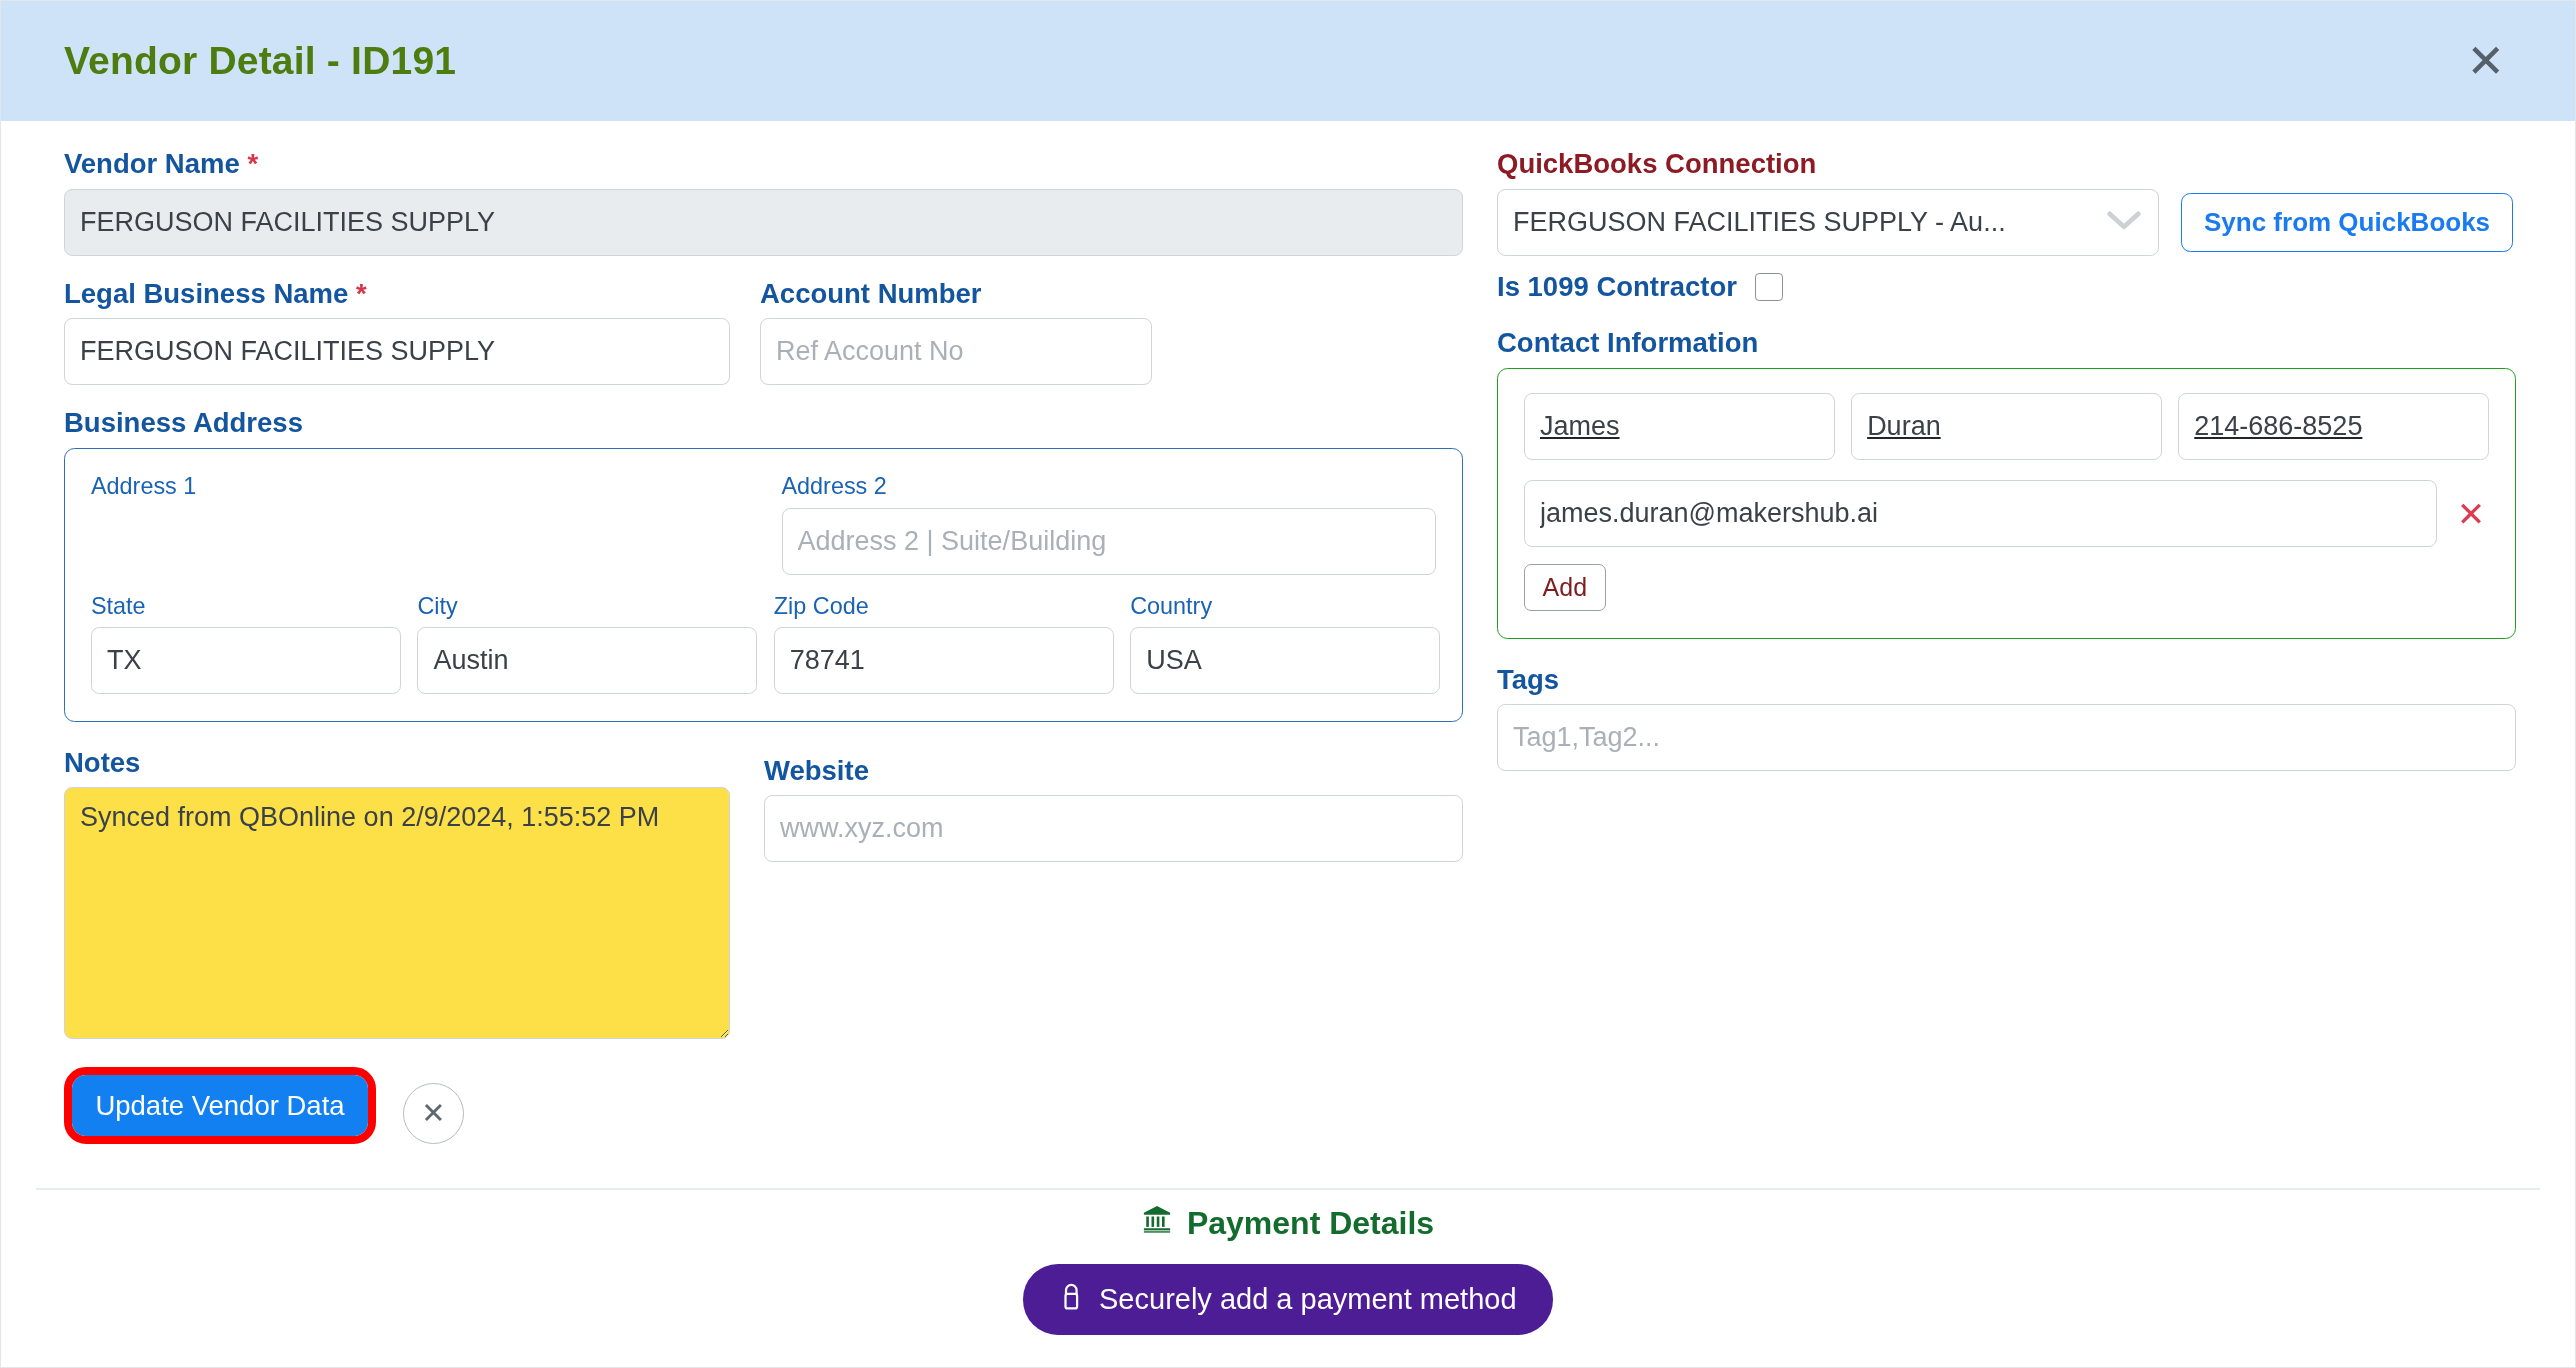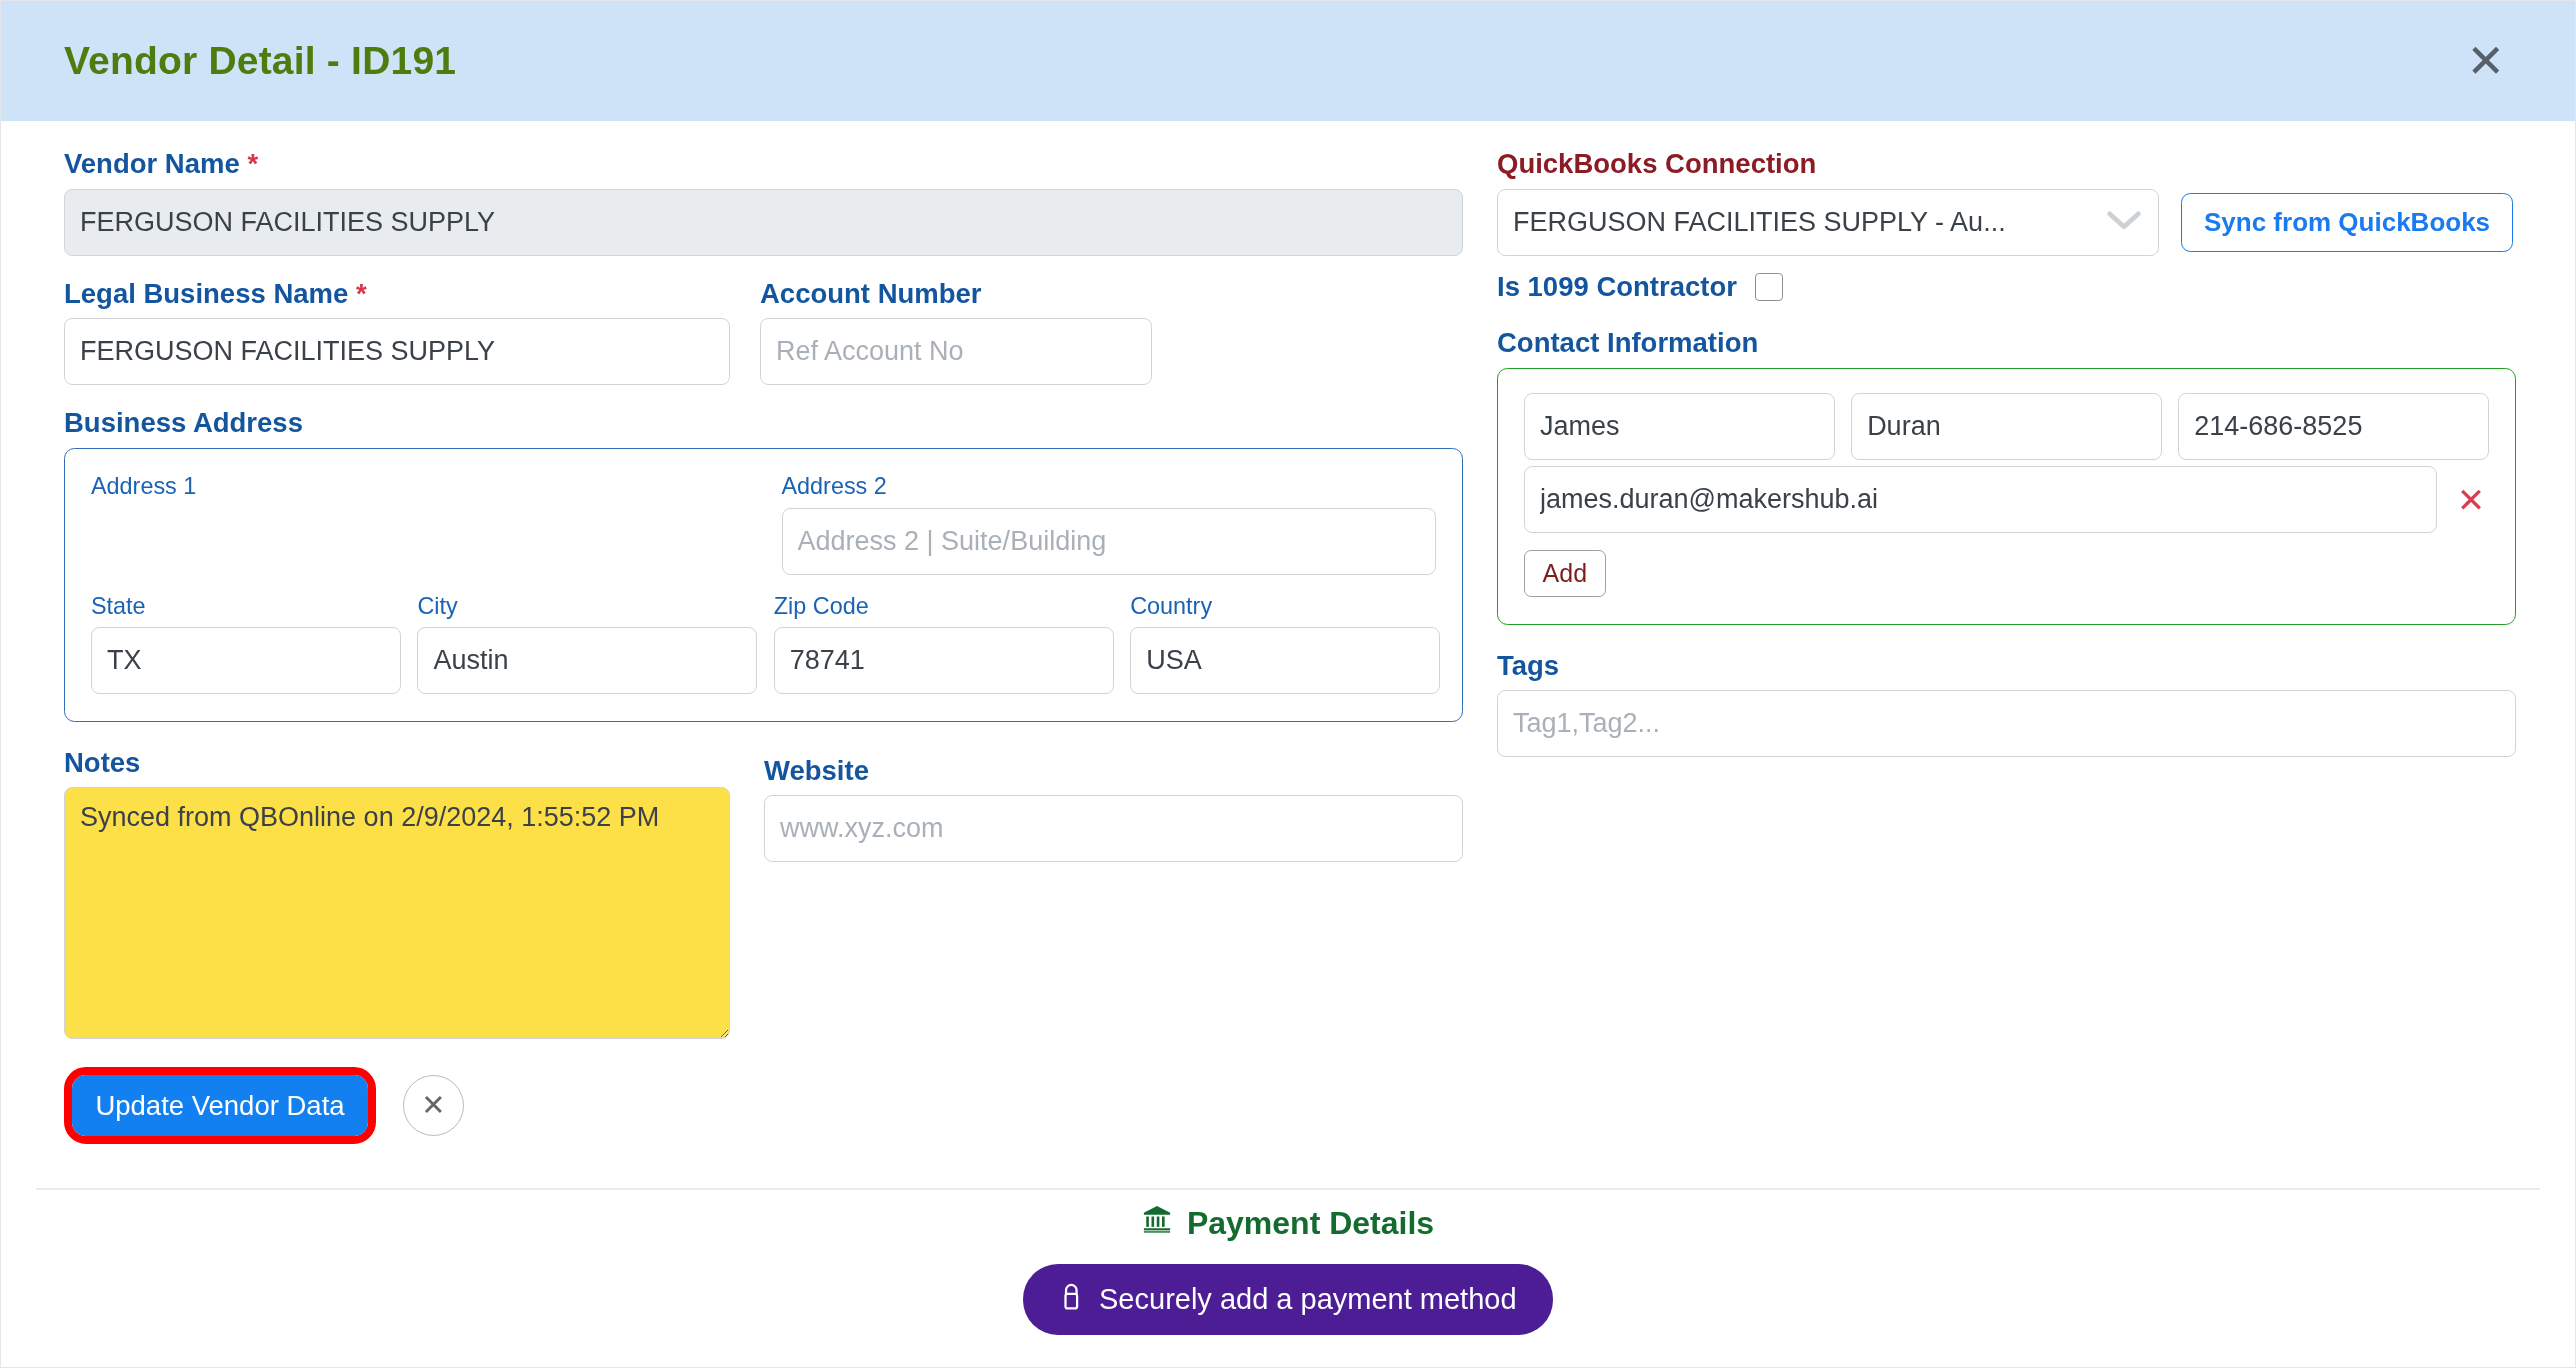--- a/index.html
+++ b/index.html
@@ -144,21 +144,21 @@
 
   
   .panel {
     border: 1.8px solid #2f6fb5;
     border-radius: 10.5px;
     padding: 24.6px 26px 27px 26px;
   }
   .panel-green { border-color: #1f9e21; }
 
   
-  .contact-row { display: flex; gap: 16.4px; margin-bottom: 6px; }
+  .contact-row { display: flex; gap: 16.4px; margin-bottom: 20px; text-decoration: underline; }
   .contact-row .inp { flex: 1; }
   .email-row { display: flex; align-items: center; gap: 16.4px; margin-bottom: 16.4px; }
   .email-row .inp { flex: 1; }
   .x-del {
     color: #dc3c50;
     font-size: 34px;
     line-height: 1;
     cursor: pointer;
     font-family: "DejaVu Sans", sans-serif;
     width: 36px;
@@ -186,21 +186,21 @@
     font-size: 27px;
     font-family: "Liberation Sans", sans-serif;
     color: #3a4149;
     padding: 11.7px 15px;
     line-height: 1.33;
     resize: vertical;
     outline: none;
   }
 
   
-  .actions { display: flex; align-items: center; gap: 27px; margin-top: 26px; }
+  .actions { display: flex; align-items: flex-end; gap: 27px; margin-top: 26px; }
   .hl-ring {
     display: inline-block;
     border: 8.2px solid #ff0000;
     border-radius: 22px;
     padding: 0;
     line-height: 0;
   }
   .btn-primary {
     background: #1280f0;
     color: #ffffff;

